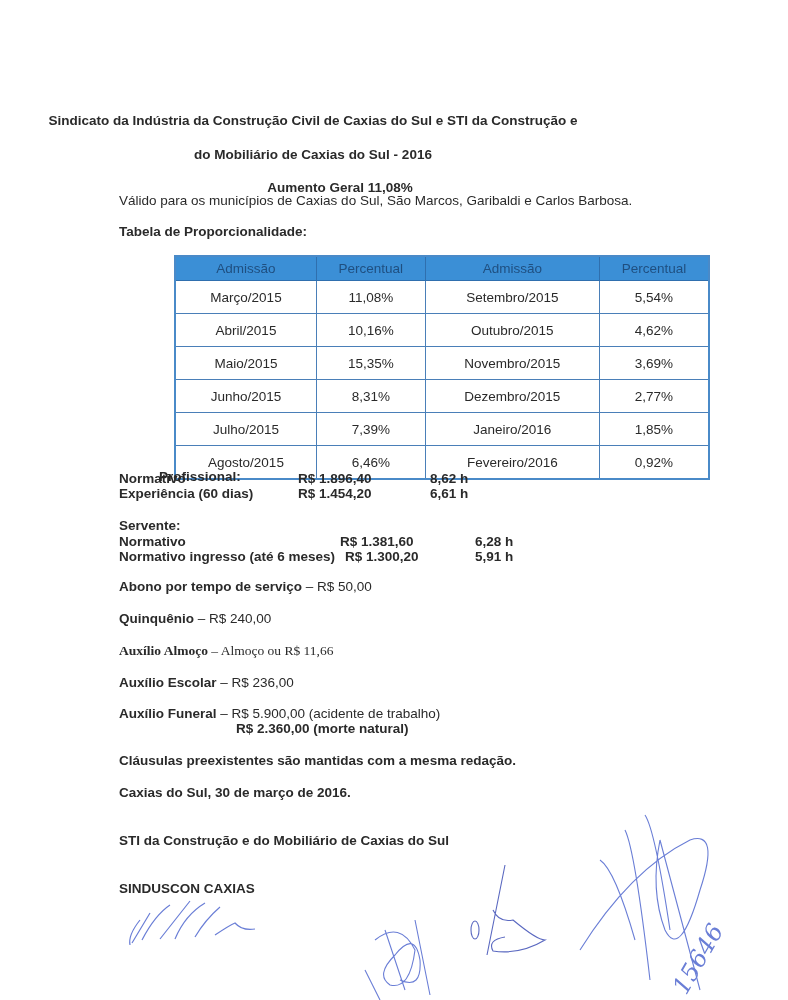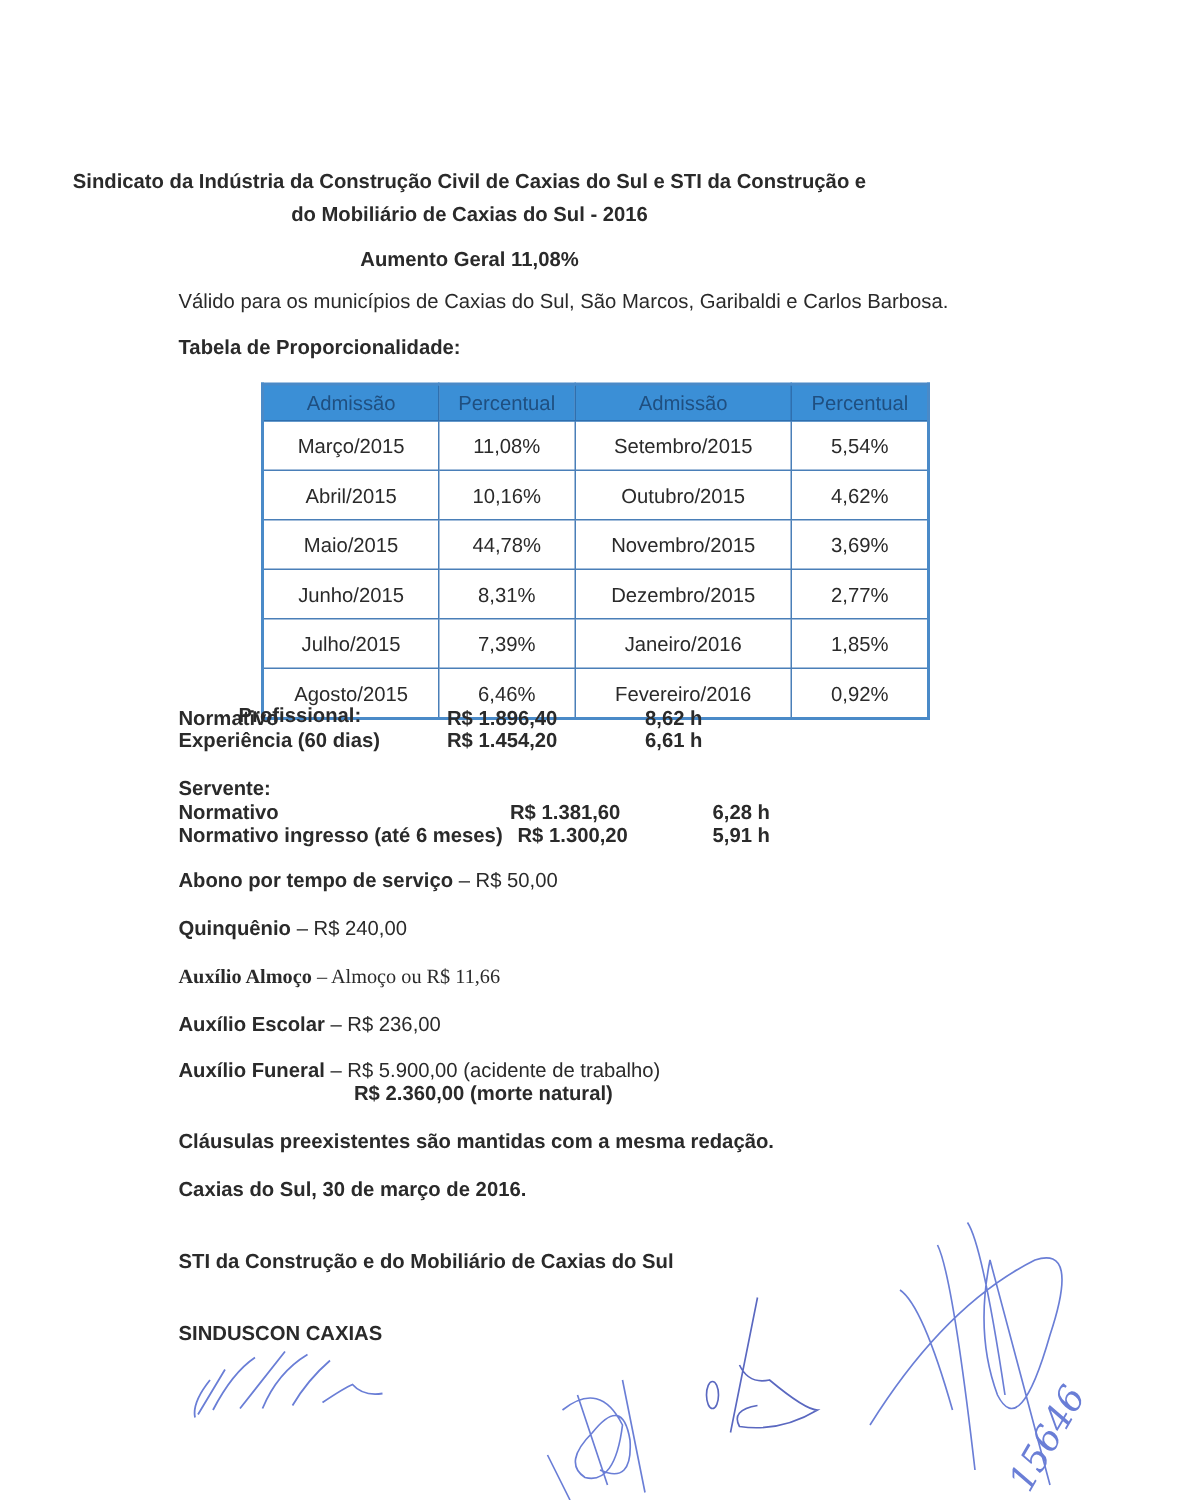--- a/index.html
+++ b/index.html
@@ -1,25 +1,25 @@
 <!DOCTYPE html>
 <html><head>
   <meta charset="utf-8">
   <style>
     html, body { margin: 0; padding: 0; background: #ffffff; }
     body { width: 788px; height: 1000px; position: relative; overflow: hidden;
            font-family: "Liberation Sans", sans-serif; color: #2a2a2a; }
     .title { position: absolute; left: 0; width: 626px; text-align: center;
              font-weight: bold; font-size: 13.5px; line-height: 17px; }
     .t1 { top: 112px; }
-    .t2 { top: 134px; }
-    .t3 { top: 164px; }
+    .t2 { top: 146px; }
+    .t3 { top: 179px; padding-left: 27px; }
     .p { position: absolute; left: 119px; font-size: 13.5px; white-space: nowrap; }
     .b { font-weight: bold; }
-    table.prop { position: absolute; left: 174px; top: 255px; width: 446px;
+    table.prop { position: absolute; left: 174px; top: 255px; width: 536px;
                  border-collapse: collapse; border: 2px solid #4a8ac8; font-size: 13.5px; }
     table.prop th { background: #3b8fd6; color: #1f4f80; font-weight: normal;
                     height: 23px; border: 1px solid #2f6fae; text-align: center; padding: 0; }
     table.prop td { height: 24px; border: 1px solid #4a7fb8; text-align: center; padding: 4px; color: #2a2a2a; }
     .row { position: absolute; font-size: 13.5px; white-space: nowrap; font-weight: bold; }
     .sig { position: absolute; }
   </style>
 </head>
 <body>
 
@@ -47,21 +47,21 @@
       <td>5,54%</td>
     </tr>
     <tr>
       <td>Abril/2015</td>
       <td>10,16%</td>
       <td>Outubro/2015</td>
       <td>4,62%</td>
     </tr>
     <tr>
       <td>Maio/2015</td>
-      <td>44,78%</td>
+      <td>15,35%</td>
       <td>Novembro/2015</td>
       <td>3,69%</td>
     </tr>
     <tr>
       <td>Junho/2015</td>
       <td>8,31%</td>
       <td>Dezembro/2015</td>
       <td>2,77%</td>
     </tr>
     <tr>

